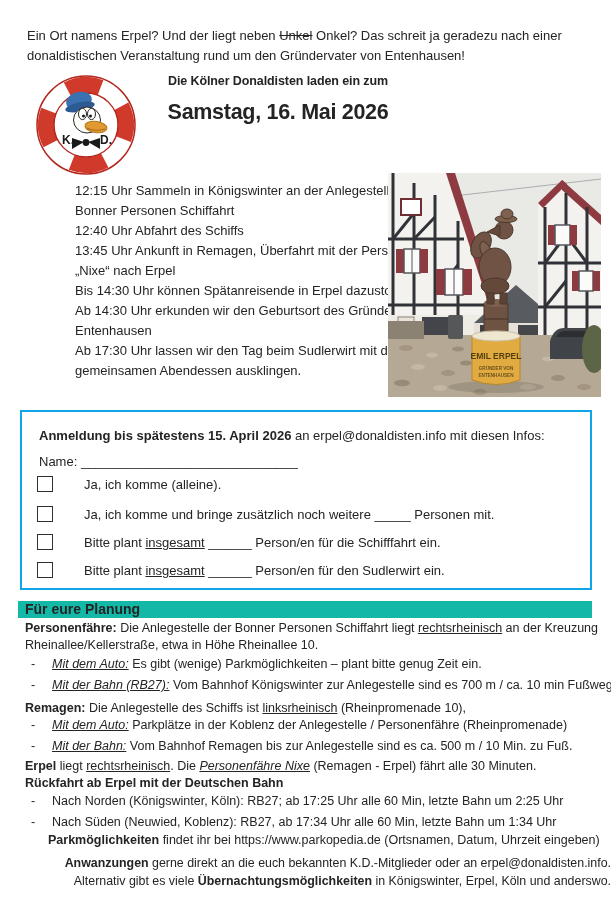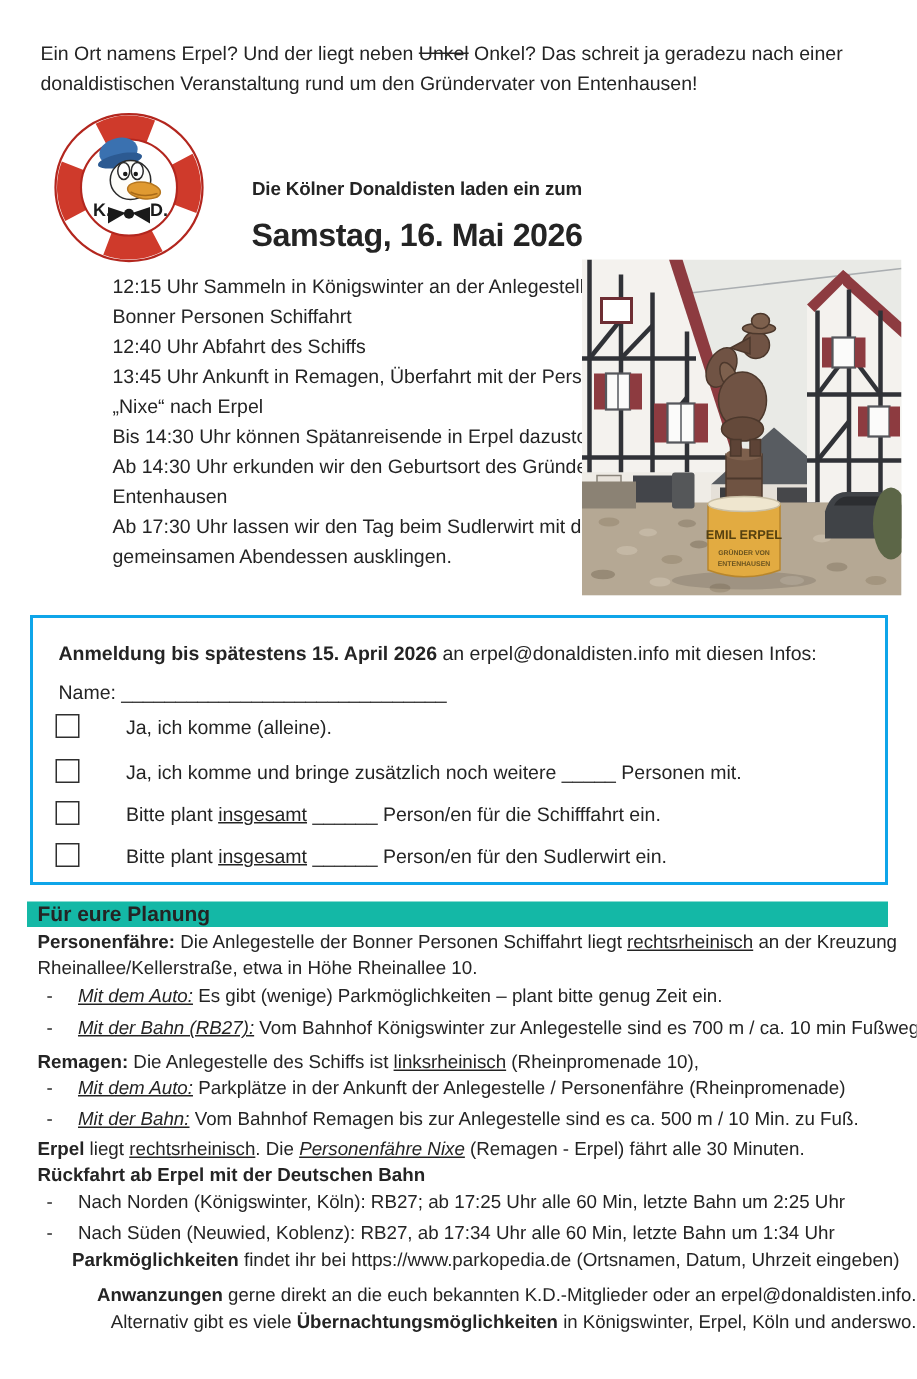--- a/index.html
+++ b/index.html
@@ -15,21 +15,21 @@
   .iu{font-style:italic;text-decoration:underline;}
   .strike{text-decoration:line-through;}
   .nowrap{white-space:nowrap;}
 
   
   #intro{left:27px;top:26px;width:575px;font-size:13px;line-height:20px;}
   #intro .line{white-space:nowrap;}
 
   
   #logo{left:30px;top:72px;width:112px;height:106px;}
-  #header{left:128px;top:74px;width:300px;text-align:center;margin-top:45px;}
+  #header{left:128px;top:74px;width:300px;text-align:center;}
   #invite{font-size:12.5px;font-weight:bold;letter-spacing:-0.1px;}
   #title{font-size:27px;font-weight:bold;margin-top:10px;letter-spacing:-0.3px;}
   #date{font-size:21.5px;font-weight:bold;margin-top:12px;letter-spacing:-0.3px;}
 
   
   #schedule{left:27px;top:181px;width:374px;font-size:13px;line-height:20px;margin-left:48px;}
 
   
   #photo{left:388px;top:173px;width:213px;height:224px;}
   svg text{font-family:"Liberation Sans", sans-serif;}
@@ -233,21 +233,21 @@
 
 <div id="planbar" class="abs"><span>Für eure Planung</span></div>
 
 <div class="abs plpar" style="top:620px"><b>Personenfähre:</b><span> Die Anlegestelle der Bonner Personen Schiffahrt liegt </span><span class="u">rechtsrheinisch</span><span> an der Kreuzung Rheinallee/Kellerstraße, etwa in Höhe Rheinallee 10.</span></div>
 
 <div class="abs bullet" style="top:656px"><span class="dash">-</span><span class="iu">Mit dem Auto:</span><span> Es gibt (wenige) Parkmöglichkeiten – plant bitte genug Zeit ein.</span></div>
 <div class="abs bullet" style="top:677px"><span class="dash">-</span><span class="iu">Mit der Bahn (RB27):</span><span> Vom Bahnhof Königswinter zur Anlegestelle sind es 700 m / ca. 10 min Fußweg</span></div>
 
 <div class="abs plpar nowrap" style="top:700px"><b>Remagen:</b><span> Die Anlegestelle des Schiffs ist </span><span class="u">linksrheinisch</span><span> (Rheinpromenade 10),</span></div>
 
-<div class="abs bullet" style="top:717px"><span class="dash">-</span><span class="iu">Mit dem Auto:</span><span> Parkplätze in der Ankunft der Anlegestelle / Personenfähre (Rheinpromenade)</span></div>
+<div class="abs bullet" style="top:717px"><span class="dash">-</span><span class="iu">Mit dem Auto:</span><span> Parkplätze in der Koblenz der Anlegestelle / Personenfähre (Rheinpromenade)</span></div>
 <div class="abs bullet" style="top:738px"><span class="dash">-</span><span class="iu">Mit der Bahn:</span><span> Vom Bahnhof Remagen bis zur Anlegestelle sind es ca. 500 m / 10 Min. zu Fuß.</span></div>
 
 <div class="abs plpar nowrap" style="top:758px"><b>Erpel</b><span> liegt </span><span class="u">rechtsrheinisch</span><span>. Die </span><span class="iu">Personenfähre Nixe</span><span> (Remagen - Erpel) fährt alle 30 Minuten.</span></div>
 
 <div class="abs plpar b nowrap" style="top:775px">Rückfahrt ab Erpel mit der Deutschen Bahn</div>
 
 <div class="abs bullet" style="top:793px"><span class="dash">-</span><span>Nach Norden (Königswinter, Köln): RB27; ab 17:25 Uhr alle 60 Min, letzte Bahn um 2:25 Uhr</span></div>
 <div class="abs bullet" style="top:814px"><span class="dash">-</span><span>Nach Süden (Neuwied, Koblenz): RB27, ab 17:34 Uhr alle 60 Min, letzte Bahn um 1:34 Uhr</span></div>
 
 <div class="abs parkline" style="top:833px"><b>Parkmöglichkeiten</b><span> findet ihr bei https://www.parkopedia.de (Ortsnamen, Datum, Uhrzeit eingeben)</span></div>

